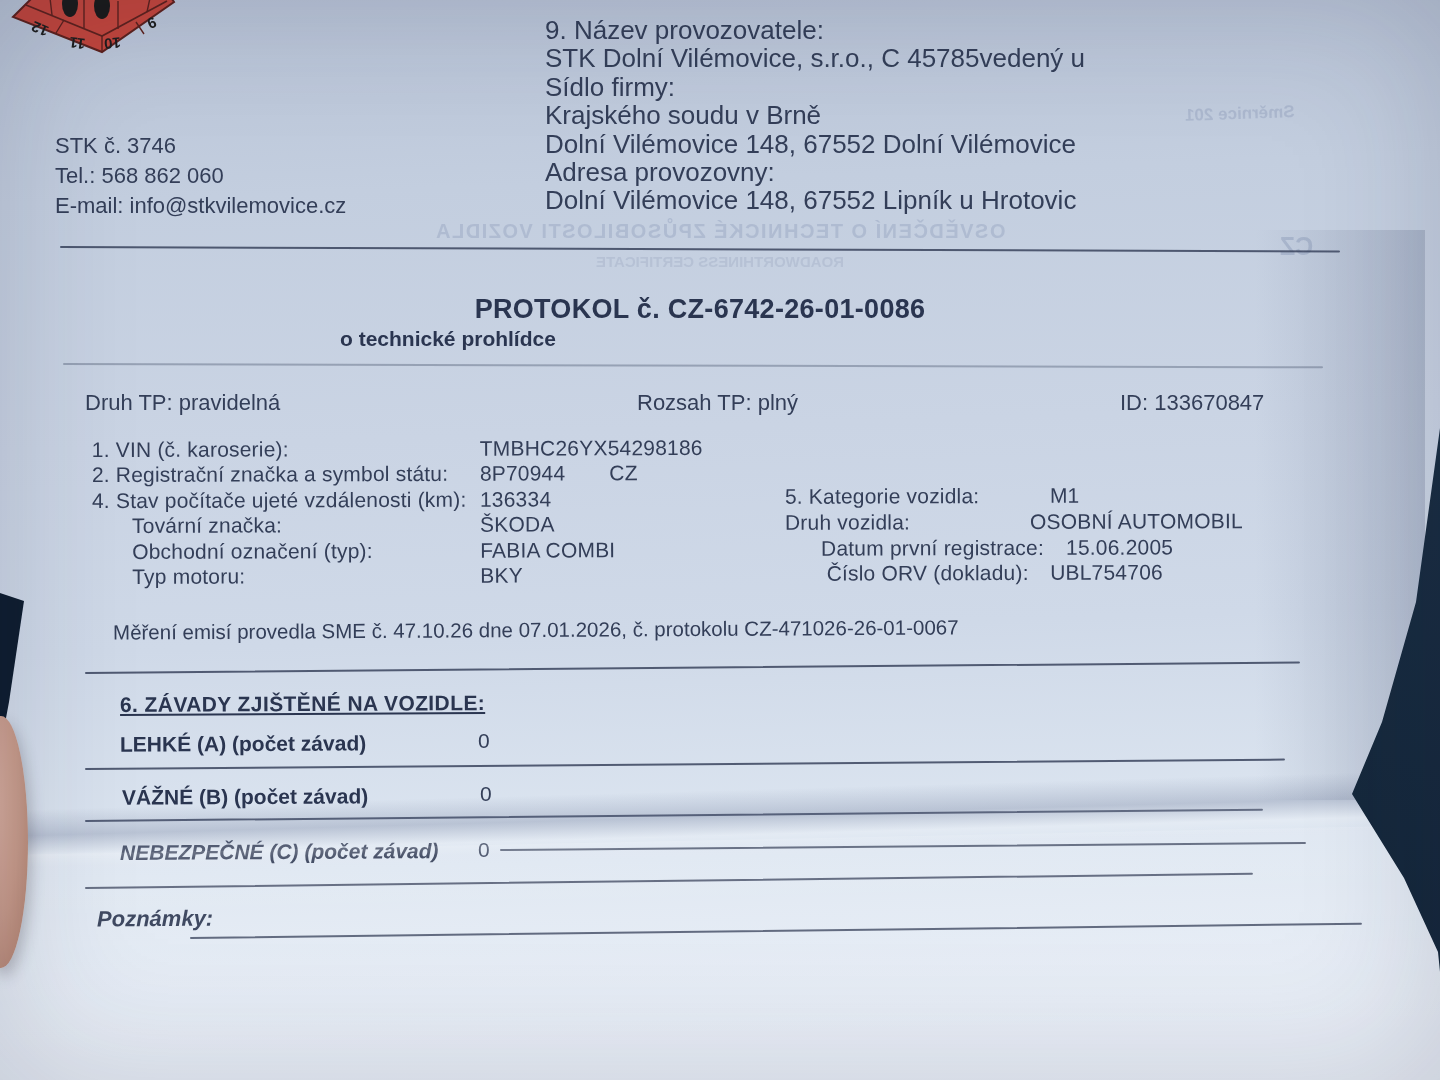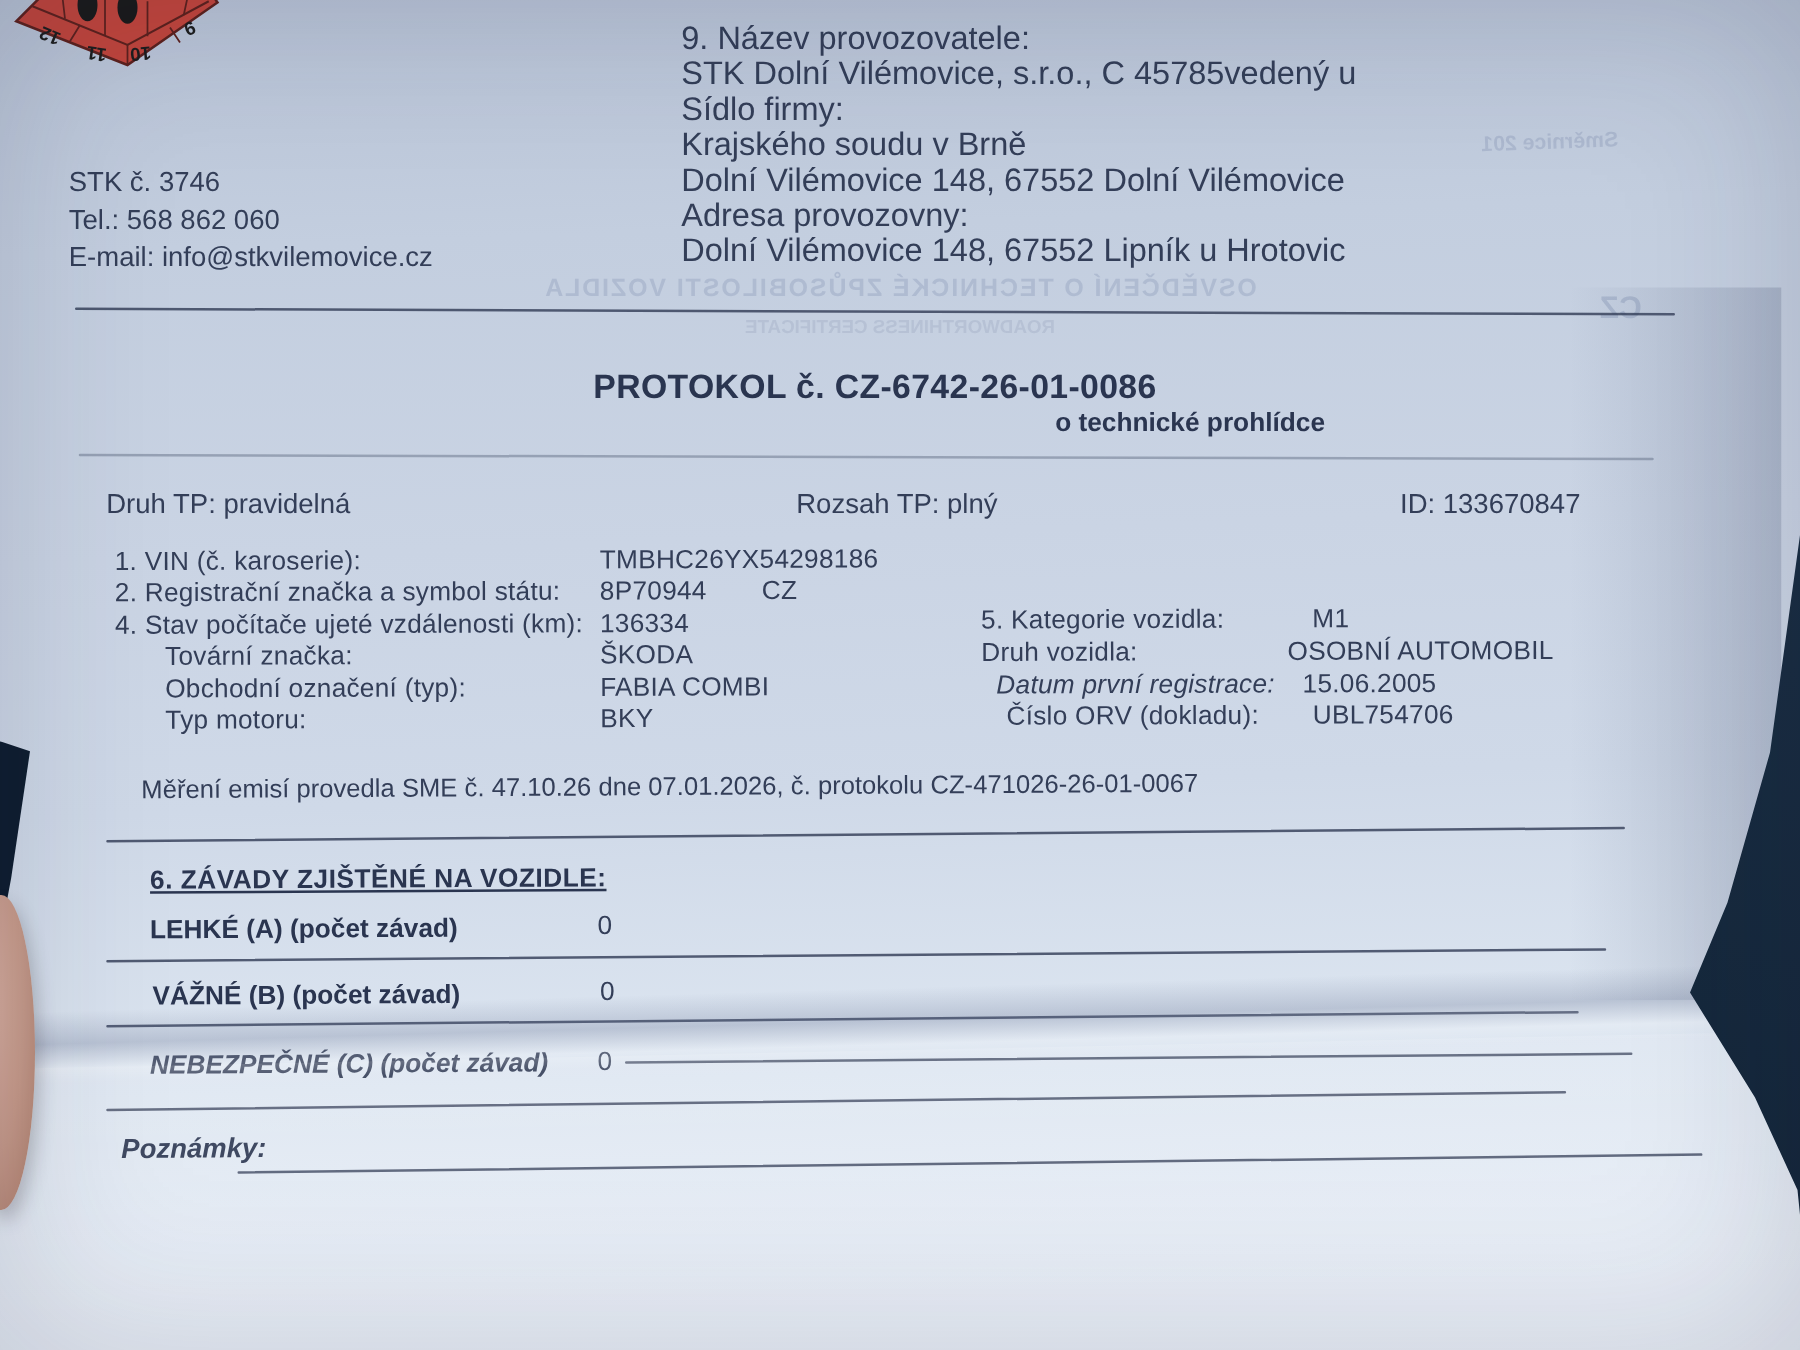--- a/index.html
+++ b/index.html
@@ -58,21 +58,21 @@
     <div>Dolní Vilémovice 148, 67552 Dolní Vilémovice</div>
     <div>Adresa provozovny:</div>
     <div>Dolní Vilémovice 148, 67552 Lipník u Hrotovic</div>
   </div>
 
 
   <div class="rule" style="left:60px;top:246px;width:1280px;transform:rotate(0.2deg);"></div>
   <div class="rule" style="left:63px;top:363px;width:1260px;opacity:.4;transform:rotate(0.15deg);"></div>
 
   <div class="txt bold" style="left:340px;top:294px;width:720px;text-align:center;font-size:27px;color:#2a3550;letter-spacing:.3px;">PROTOKOL č. CZ-6742-26-01-0086</div>
-  <div class="txt bold" style="left:340px;top:327px;width:720px;text-align:right;font-size:21px;color:#2a3550;">o technické prohlídce</div>
+  <div class="txt bold" style="left:340px;top:327px;width:720px;text-align:left;font-size:21px;color:#2a3550;">o technické prohlídce</div>
 
   <div class="txt" style="left:85px;top:390px;font-size:22px;">Druh TP: pravidelná</div>
   <div class="txt" style="left:637px;top:390px;font-size:22px;">Rozsah TP: plný</div>
   <div class="txt" style="left:1120px;top:390px;font-size:22px;">ID: 133670847</div>
 
   <div class="abs" style="left:92px;top:436px;transform:rotate(-0.2deg);">
     <div class="kv-row">
       <span class="k" style="width:388px;">1. VIN (č. karoserie):</span>
       <span class="v">TMBHC26YX54298186</span>
     </div>
@@ -102,25 +102,25 @@
   <div class="abs" style="left:785px;top:483px;transform:rotate(-0.2deg);">
     <div class="kv-row" style="line-height:25.8px;">
       <span class="k" style="width:265px;">5. Kategorie vozidla:</span>
       <span class="v">M1</span>
     </div>
     <div class="kv-row" style="line-height:25.8px;">
       <span class="k" style="width:245px;">Druh vozidla:</span>
       <span class="v">OSOBNÍ AUTOMOBIL</span>
     </div>
     <div class="kv-row" style="line-height:25.8px;">
-      <span class="k" style="width:245px;margin-left:12px;font-style:italic;">Datum první registrace:</span>
+      <span class="k" style="width:245px;margin-left:36px;">Datum první registrace:</span>
       <span class="v">15.06.2005</span>
     </div>
     <div class="kv-row" style="line-height:25.8px;">
-      <span class="k" style="width:245px;margin-left:20px;">Číslo ORV (dokladu):</span>
+      <span class="k" style="width:245px;margin-left:20px;text-align:center;">Číslo ORV (dokladu):</span>
       <span class="v">UBL754706</span>
     </div>
   </div>
 
   <div class="txt" style="left:113px;top:618px;font-size:20.5px;transform:rotate(-0.35deg);">Měření emisí provedla SME č. 47.10.26 dne 07.01.2026, č. protokolu CZ-471026-26-01-0067</div>
 
   <div class="rule" style="left:85px;top:672px;width:1215px;transform:rotate(-0.5deg);"></div>
 
   <div class="txt bold" style="left:120px;top:692px;font-size:21px;color:#2a3550;text-decoration:underline;letter-spacing:.4px;transform:rotate(-0.3deg);">6. ZÁVADY ZJIŠTĚNÉ NA VOZIDLE:</div>
 

